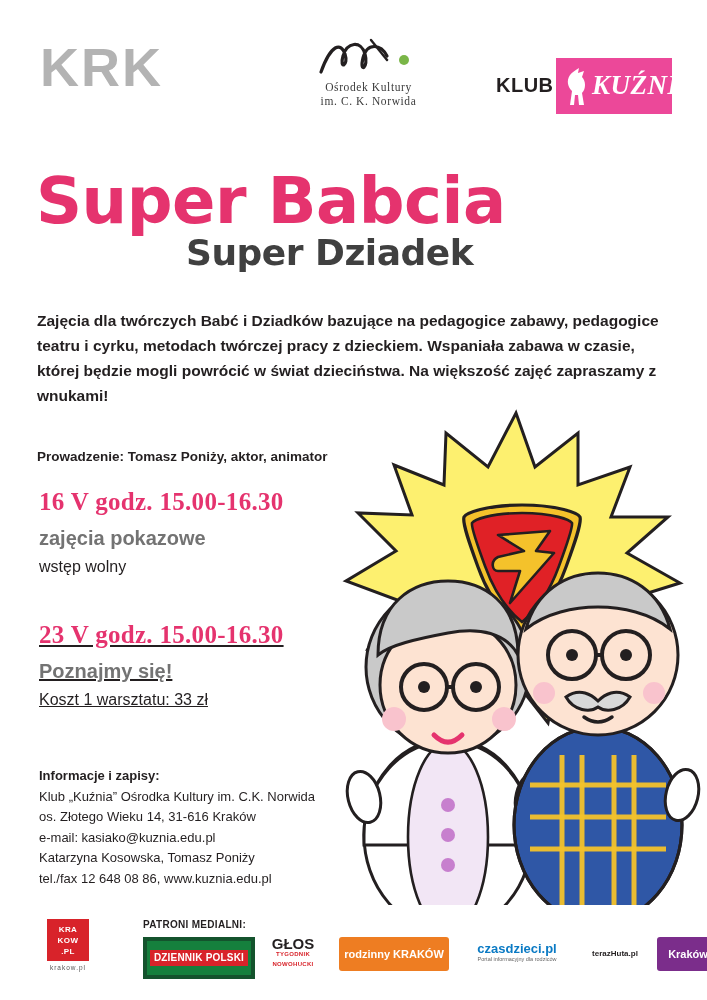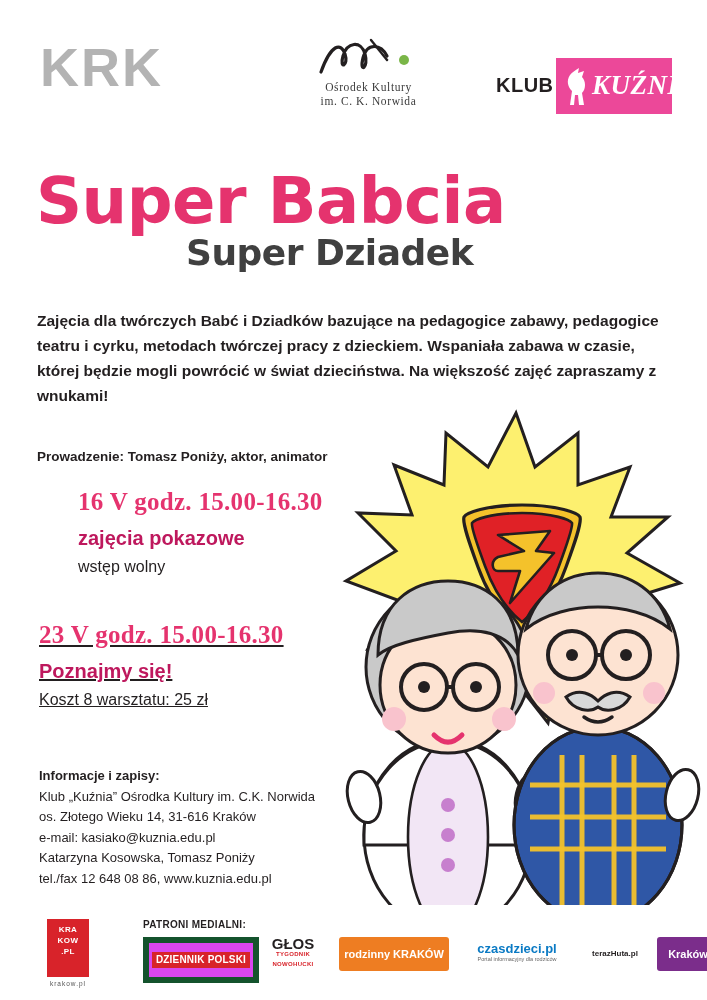--- a/index.html
+++ b/index.html
@@ -141,34 +141,34 @@
     top: 425px;
     width: 520px;
     font-size: 13.5px;
     font-weight: bold;
     color: #231f20;
     margin-top: 24px;
   }
 
   
   .date-block { position: absolute; left: 39px; width: 330px; }
-  .date-1 { top: 487px; margin-left: 39px; }
+  .date-1 { top: 487px; }
   .date-2 { top: 620px; text-decoration: underline; }
   .date-line {
     font-family: "Liberation Serif", serif;
     font-size: 25px;
     font-weight: bold;
     color: #e5336e;
     line-height: 30px;
     letter-spacing: 0.3px;
   }
   .date-sub {
     font-size: 20px;
     font-weight: bold;
-    color: #be185d;
+    color: #737373;
     line-height: 30px;
     margin-top: 6px;
   }
   .date-note {
     font-size: 16px;
     color: #231f20;
     line-height: 24px;
     margin-top: 2px;
   }
 
@@ -204,21 +204,21 @@
   }
   .krakow-pl {
     position: absolute;
     left: 40px;
     top: 14px;
     width: 56px;
     text-align: center;
   }
   .krakow-sq {
     width: 42px;
-    height: 58px;
+    height: 42px;
     margin: 0 auto;
     background: #d8232a;
     position: relative;
   }
   .krakow-sq .kw {
     position: absolute;
     inset: 0;
     color: #ffffff;
     font-size: 8px;
     font-weight: bold;
@@ -253,21 +253,21 @@
     top: 0;
     height: 34px;
     display: flex;
     align-items: center;
     justify-content: center;
     font-size: 9px;
     font-weight: bold;
     text-align: center;
     line-height: 10px;
   }
-  .sp-dziennik { left: 0;   width: 104px; background: #d946ef; color: #d8232a; border: 6px solid #14532d; }
+  .sp-dziennik { left: 0;   width: 104px; background: #15803d; color: #d8232a; border: 4px solid #14532d; }
   .sp-dziennik .bar { background:#d8232a; color:#fff; padding:3px 4px; font-size:10px; letter-spacing:0.2px; }
   .sp-glos { left: 116px; width: 68px; color: #231f20; }
   .sp-glos .g1 { font-size: 15px; font-weight: bold; }
   .sp-glos .g2 { font-size: 6px; color:#d8232a; letter-spacing:0.3px; }
   .sp-rodzinny { left: 196px; width: 110px; background: #ee7d22; border-radius:3px; color:#fff; font-size: 11px; }
   .sp-czasdzieci { left: 322px; width: 104px; color:#0a7ac4; font-size: 13px; }
   .sp-czasdzieci .sub { font-size: 5.5px; color:#666; font-weight:normal; display:block; }
   .sp-terazhuta { left: 442px; width: 60px; color:#231f20; font-size: 8px; }
   .sp-krakow { left: 514px; width: 62px; background:#7b2d8b; border-radius:3px; color:#fff; font-size:11px; }
 
@@ -315,21 +315,21 @@
 
   <div class="date-block date-1">
     <div class="date-line">16 V godz. 15.00-16.30</div>
     <div class="date-sub">zajęcia pokazowe</div>
     <div class="date-note">wstęp wolny</div>
   </div>
 
   <div class="date-block date-2">
     <div class="date-line">23 V godz. 15.00-16.30</div>
     <div class="date-sub">Poznajmy się!</div>
-    <div class="date-note">Koszt 8 warsztatu: 25 zł</div>
+    <div class="date-note">Koszt 1 warsztatu: 33 zł</div>
   </div>
 
   <div class="contact">
     <div class="head">Informacje i zapisy:</div>
     <div>Klub „Kuźnia” Ośrodka Kultury im. C.K. Norwida</div>
     <div>os. Złotego Wieku 14, 31-616 Kraków</div>
     <div>e-mail: kasiako@kuznia.edu.pl</div>
     <div>Katarzyna Kosowska, Tomasz Poniży</div>
     <div>tel./fax 12 648 08 86, www.kuznia.edu.pl</div>
   </div>

